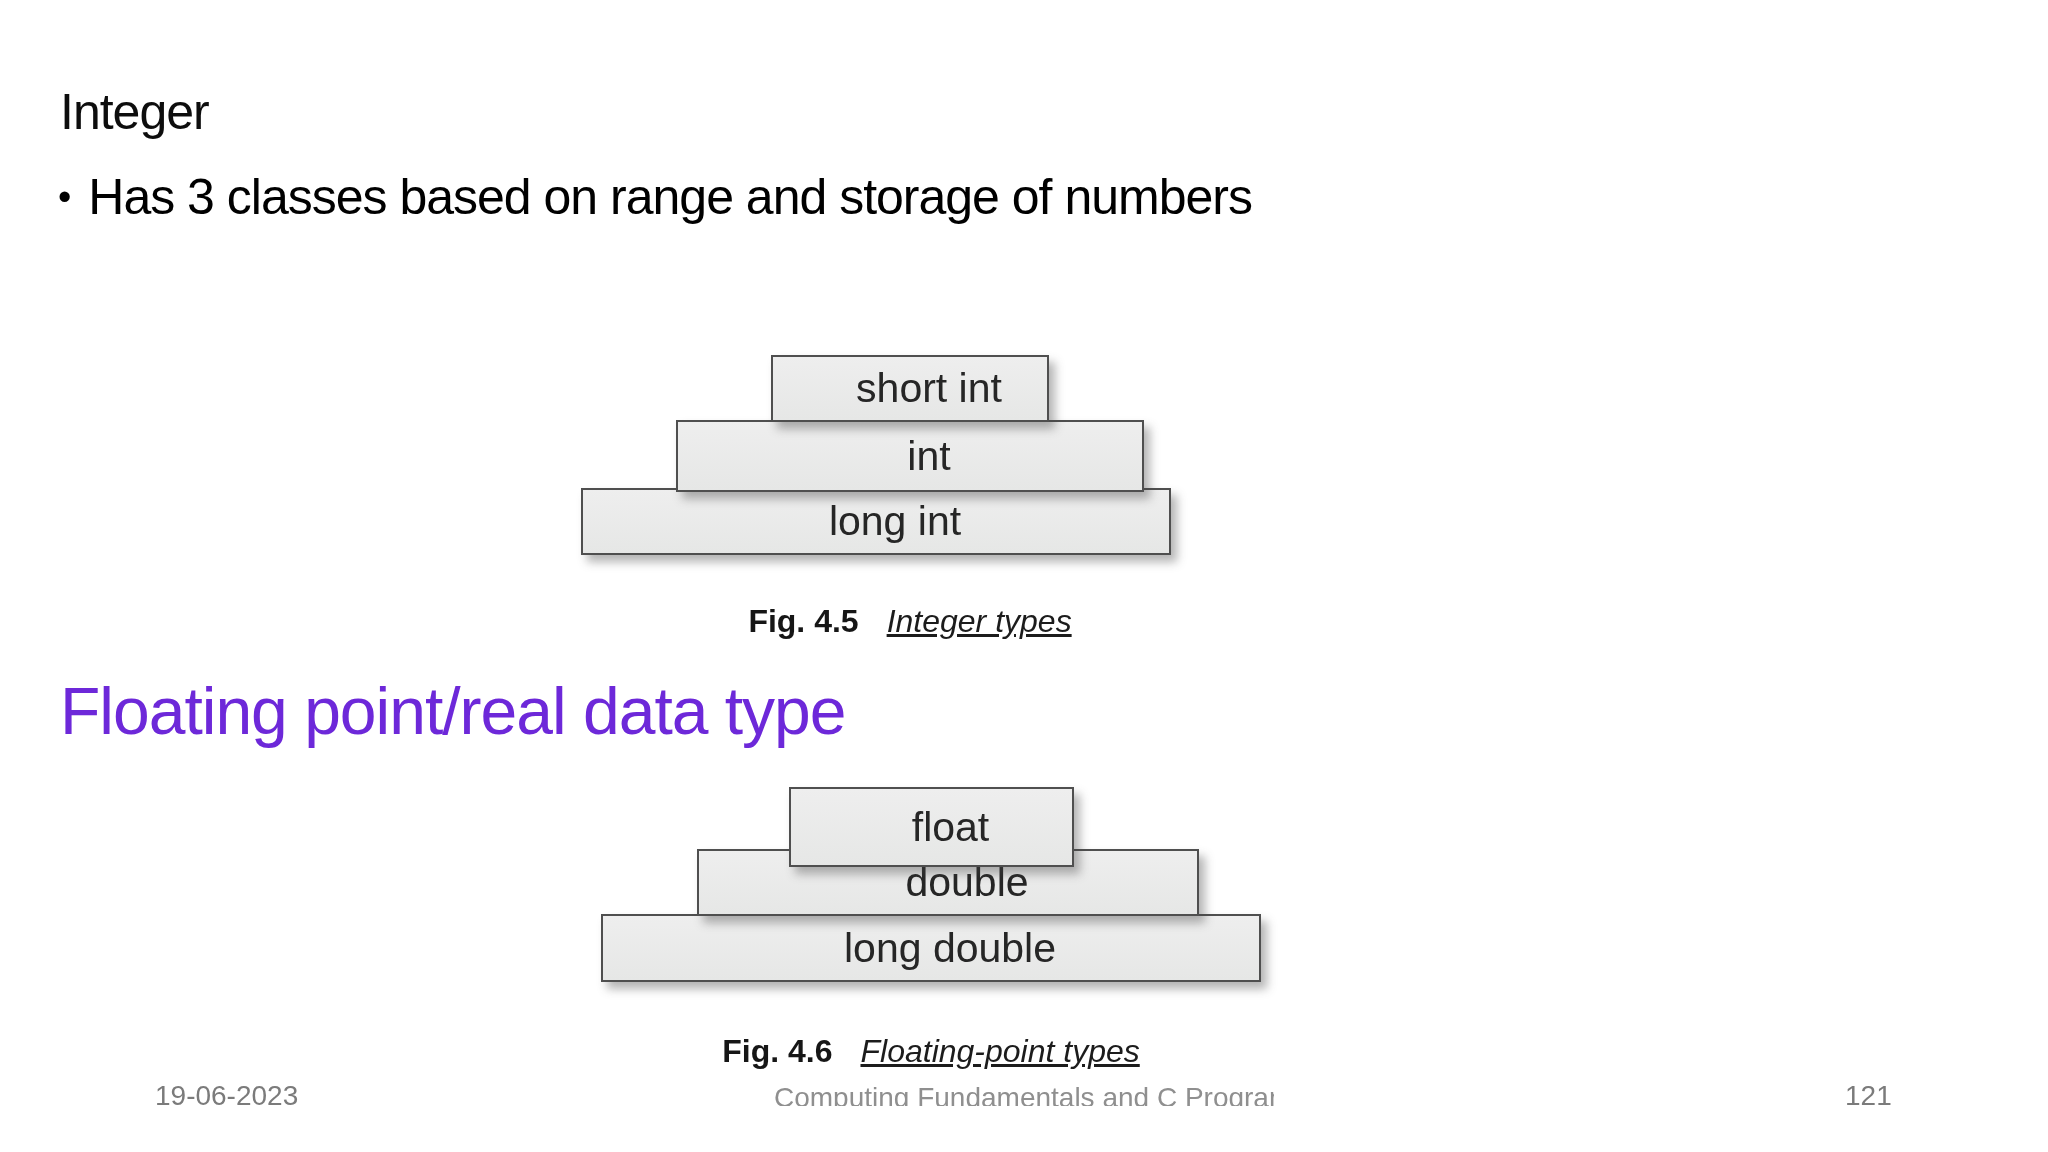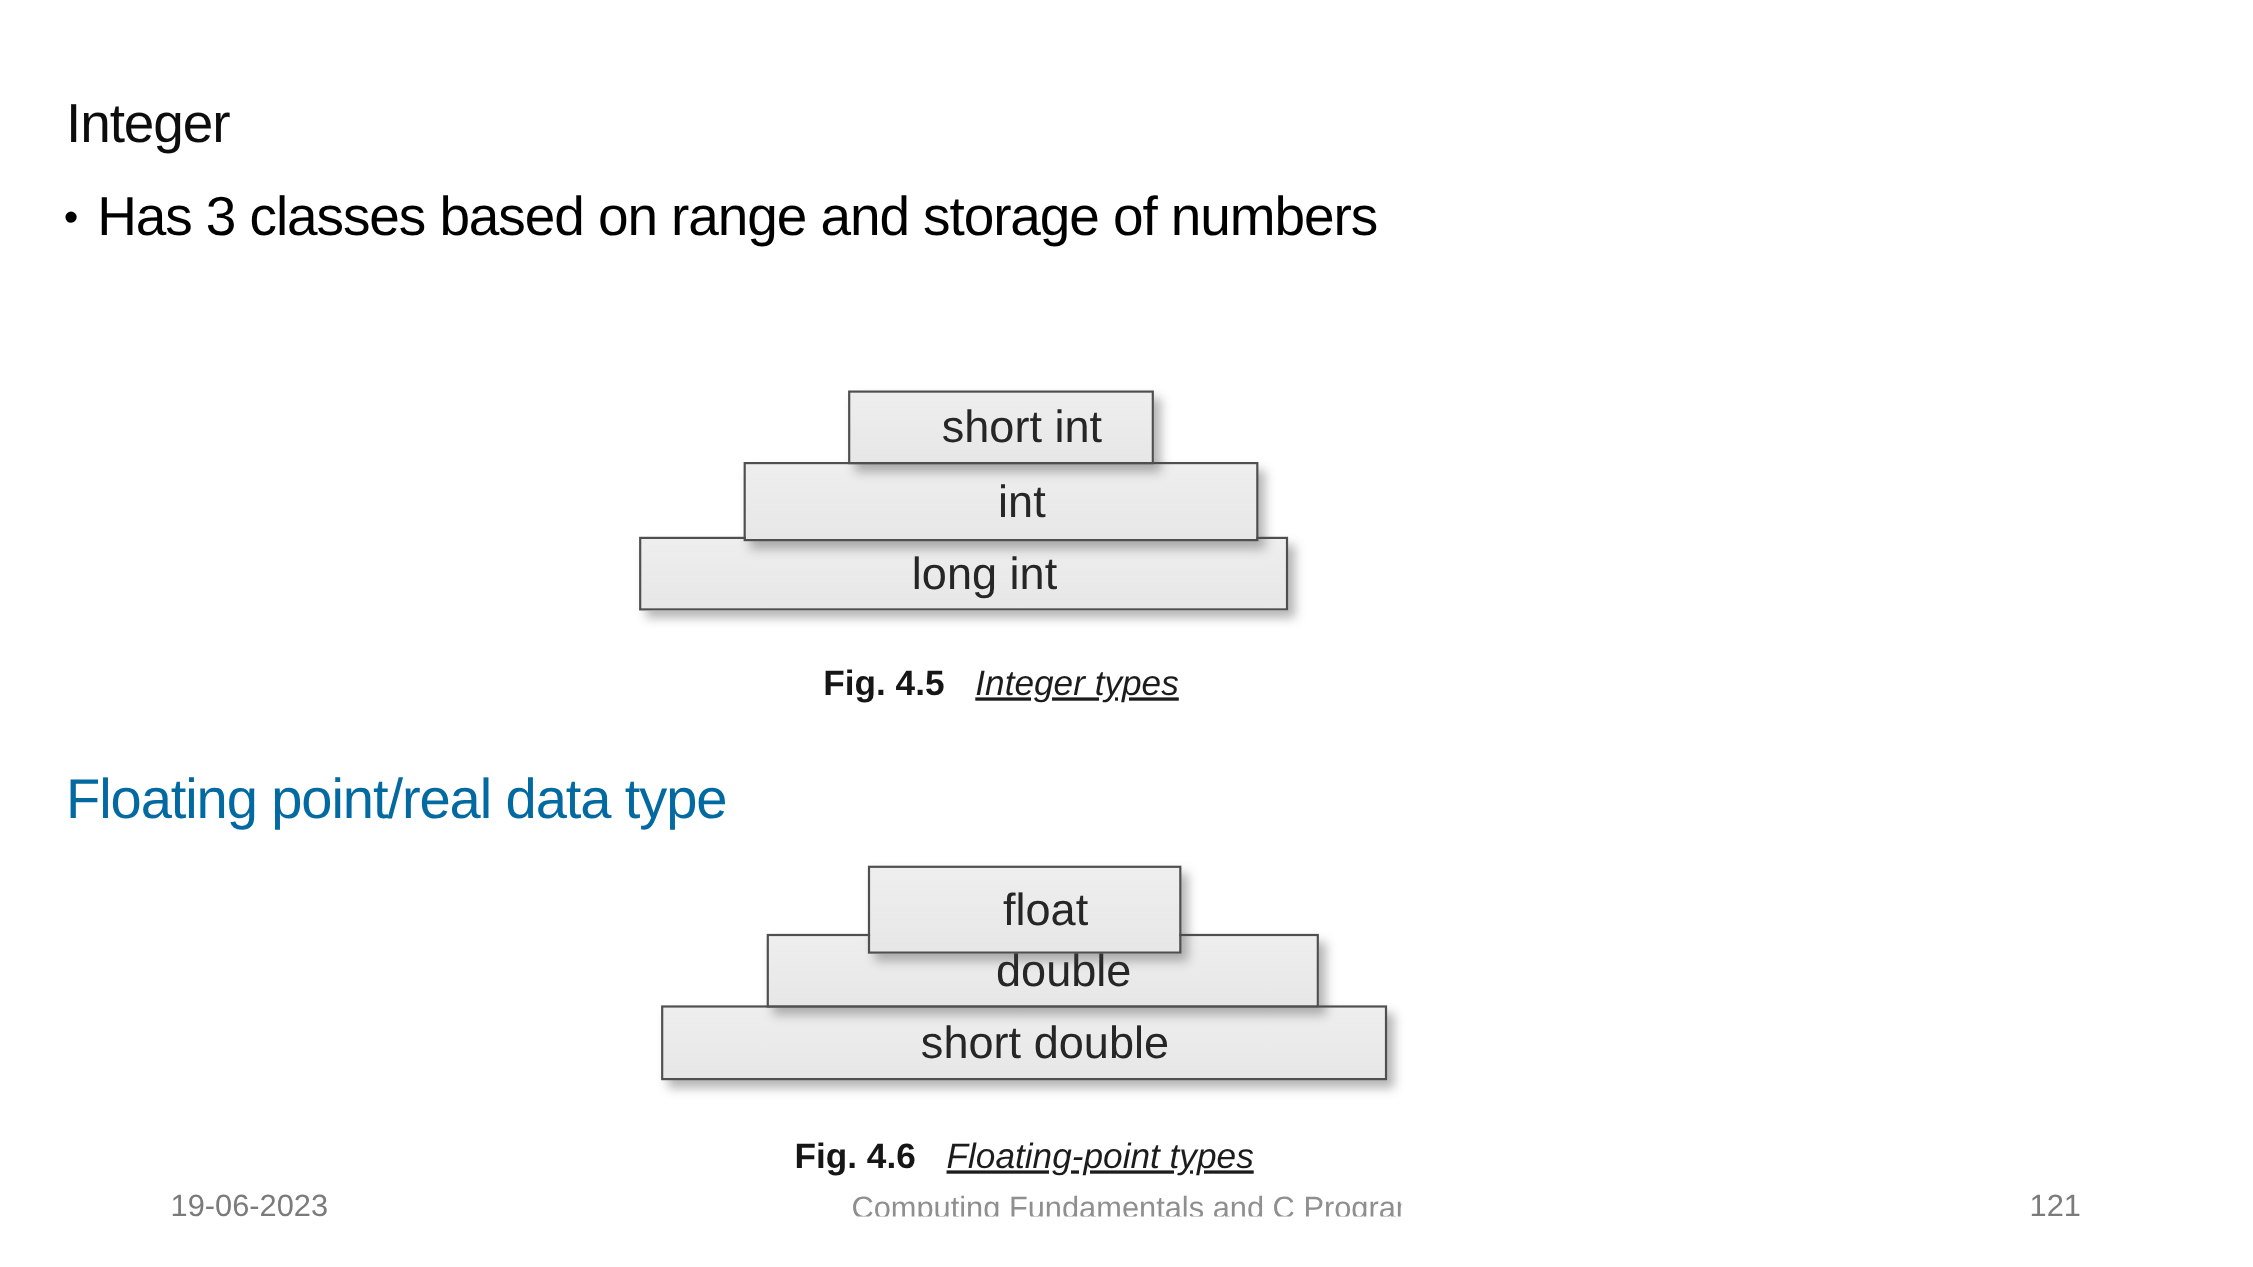--- a/index.html
+++ b/index.html
@@ -39,25 +39,25 @@
   }
   .bullet-line .bullet-marker {
     display: inline-block;
     font-size: 38px;
     vertical-align: 4px;
     margin-right: 18px;
   }
   .h-title2 {
     position: absolute;
     left: 60px;
-    top: 698px;
-    font-size: 51px;
+    top: 682px;
+    font-size: 66px;
     line-height: 58px;
     letter-spacing: -1px;
-    color: #0369a1;
+    color: #6d28d9;
   }
 
   
   .fig {
     position: absolute;
   }
   .fig1 { left: 581px; top: 355px; width: 658px; height: 300px; }
   .fig2 { left: 601px; top: 787px; width: 660px; height: 300px; }
 
   .pbox {
@@ -147,21 +147,21 @@
     <div class="fig-caption">
       <span class="cap-label">Fig. 4.5</span><span class="cap-title">Integer types</span>
     </div>
   </div>
 
   <div class="h-title2">Floating point/real data type</div>
 
   <div class="fig fig2">
     <div class="pbox f2b1">float</div>
     <div class="pbox f2b2">double</div>
-    <div class="pbox f2b3">short double</div>
+    <div class="pbox f2b3">long double</div>
     <div class="fig-caption">
       <span class="cap-label">Fig. 4.6</span><span class="cap-title">Floating-point types</span>
     </div>
   </div>
 
   <div class="footer-date">19-06-2023</div>
 
   <div class="footer-center-clip">
     <span>Computing Fundamentals and C Programming</span>
   </div>

